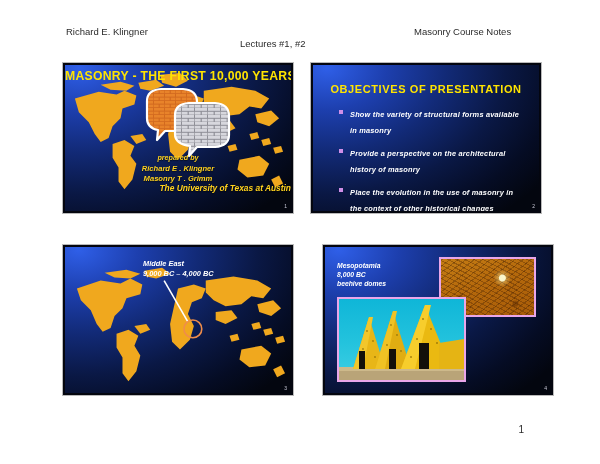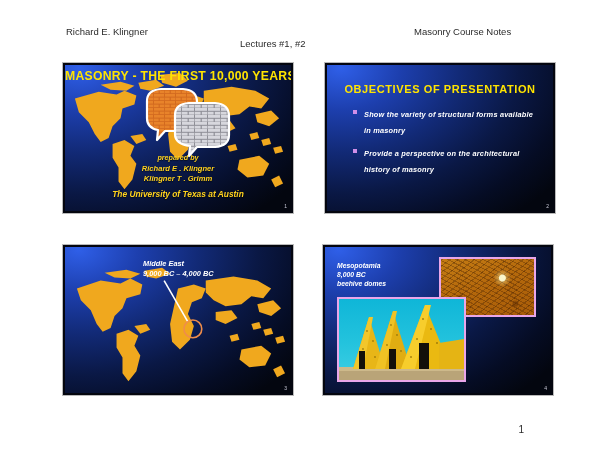--- a/index.html
+++ b/index.html
@@ -30,21 +30,21 @@
   }
   .slide .inner{
     position:absolute;left:2px;top:2px;right:2px;bottom:2px;
     background:
       radial-gradient(120% 130% at 6% 2%, #2f5fe8 0%, #1d3fae 22%, #122a77 44%, #0a1845 66%, #050c24 85%, #03060f 100%);
     overflow:hidden;
   }
   .slide-no{position:absolute;right:4px;bottom:2px;font-size:5px;color:#c9c9d6;font-family:"Liberation Sans",sans-serif;}
 
   #slide1{left:62px;top:62px;}
-  #slide2{left:324px;top:62px;}
+  #slide2{left:310px;top:62px;}
   #slide3{left:62px;top:244px;}
   #slide4{left:322px;top:244px;}
 
   
   .s1-title{
     position:absolute;left:0;top:4px;width:100%;
     text-align:center;
     font-size:12.2px;font-weight:bold;color:#ffe400;
     letter-spacing:.3px;
     font-family:"Liberation Sans",sans-serif;
@@ -53,21 +53,21 @@
   .mapwrap{position:absolute;left:0;top:0;width:100%;height:100%;}
   .mapwrap svg{display:block;width:100%;height:100%;}
   .s1-credits{
     position:absolute;left:0;top:88px;width:100%;text-align:center;
     color:#ffd21e;font-style:italic;font-weight:bold;font-size:7.6px;
     line-height:10.5px;
     text-shadow:0 1px 1px rgba(0,0,0,.55);
   }
   .s1-credits .prep{font-size:7.2px;}
   .s1-univ{
-    position:absolute;left:0;top:124px;width:100%;text-align:center;
+    position:absolute;left:0;top:118px;width:100%;text-align:right;
     color:#ffd21e;font-style:italic;font-weight:bold;font-size:8.4px;
     text-shadow:0 1px 1px rgba(0,0,0,.55);
   }
 
   
   .s2-title{
     position:absolute;left:0;top:18px;width:100%;text-align:center;
     color:#ffe400;font-weight:bold;font-size:11px;letter-spacing:.6px;
     white-space:nowrap;
   }
@@ -184,39 +184,43 @@
         </defs>
 
         <path d="M4 14 Q4 3 18 2 L40 2 Q54 3 54 15 L54 32 Q54 43 40 44 L22 44 L14 53 L15 43 Q4 41 4 31 Z" fill="url(#brickpat)" stroke="#ffffff" stroke-width="2.2" stroke-linejoin="round"></path>
 
         <path d="M32 28 Q32 17 46 16 L72 16 Q86 17 86 29 L86 48 Q86 59 72 60 L54 60 L46 69 L47 59 Q32 57 32 47 Z" fill="url(#blockpat)" stroke="#ffffff" stroke-width="2.2" stroke-linejoin="round"></path>
       </svg>
 
       <div class="s1-credits">
         <div class="prep">prepared by</div>
         <div>Richard  E .  Klingner</div>
-        <div>Klingner  T .  Grimm</div>
+        <div>Masonry  T .  Grimm</div>
       </div>
       <div class="s1-univ">The  University  of  Texas  at  Austin</div>
 
       <div class="slide-no">1</div>
     </div>
   </div>
 
   <div class="slide" id="slide2">
     <div class="inner">
       <div class="s2-title">OBJECTIVES OF PRESENTATION</div>
       <div class="s2-list">
         <div class="s2-item">
           <span class="sq"></span>
           <span class="txt">Show the variety of structural forms available in masonry</span>
         </div>
         <div class="s2-item">
           <span class="sq"></span>
           <span class="txt">Provide a perspective on the architectural history of masonry</span>
+        </div>
+        <div class="s2-item">
+          <span class="sq"></span>
+          <span class="txt">Place the evolution in the use of masonry in the context of other historical changes</span>
         </div>
       </div>
       <div class="slide-no">2</div>
     </div>
   </div>
 
   <div class="slide" id="slide3">
     <div class="inner">
 
       <div class="mapwrap">

